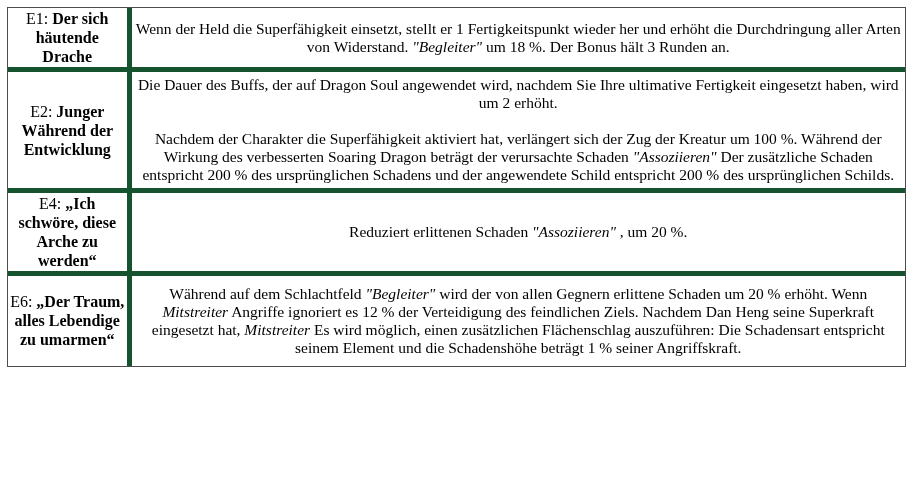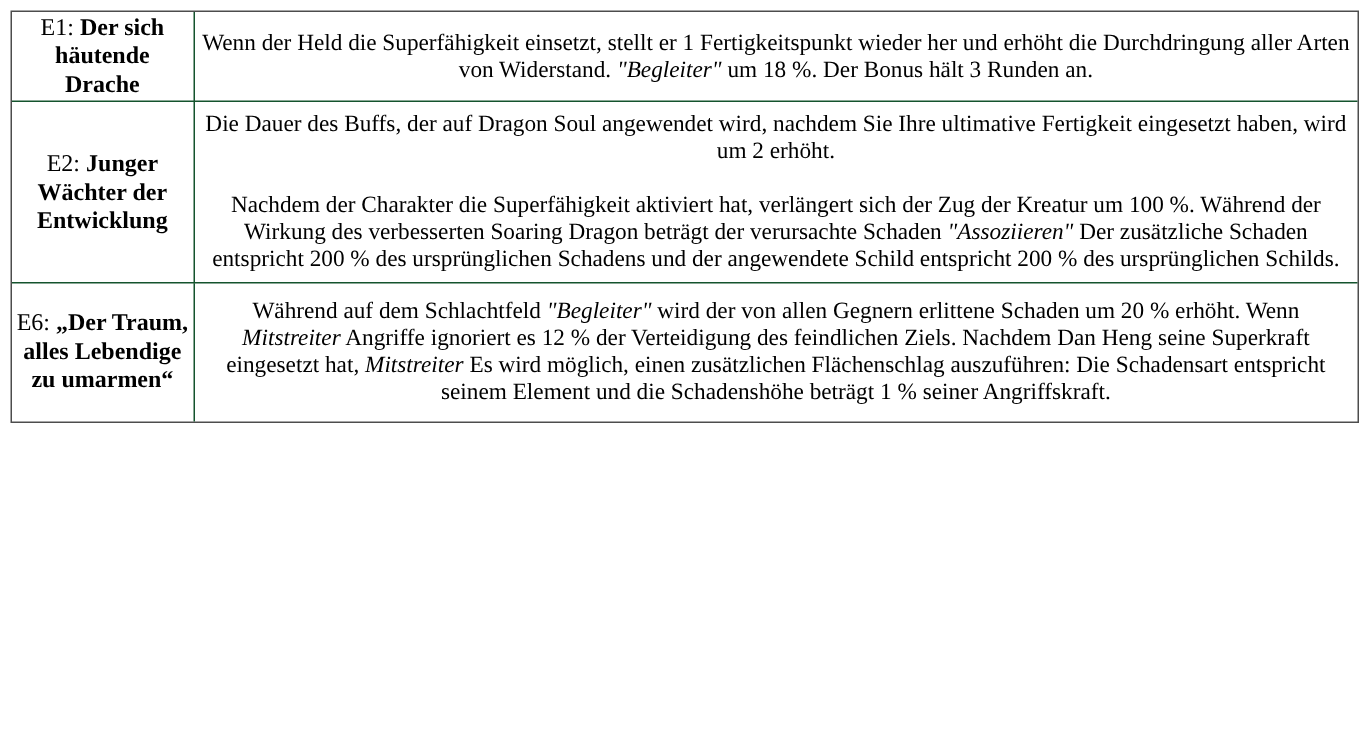--- a/index.html
+++ b/index.html
@@ -20,21 +20,21 @@
     box-sizing: border-box;
     background: #ffffff;
   }
   table.eidolon-table {
     border-collapse: collapse;
     table-layout: fixed;
     width: 100%;
   }
   col.c-label { width: 121px; }
   td {
-    border: 1px solid #14532d;
+    border: 5px solid #14532d;
     vertical-align: middle;
     text-align: center;
     padding: 1px 4px;
     box-sizing: border-box;
     font-size: 15.5px;
     line-height: 18px;
   }
   
   tr td:first-child { border-left: none; margin-top: 39px; }
   tr td:last-child  { border-right: none; }
@@ -70,24 +70,30 @@
         <col class="c-desc">
       </colgroup>
     <tbody>
       <tr class="r1">
         <td class="label-cell"><span class="e-num">E1:</span> <span class="e-name">Der sich häutende Drache</span></td>
         <td class="desc-cell">
             <p><span>Wenn der Held die Superfähigkeit einsetzt, stellt er 1 Fertigkeitspunkt wieder her und erhöht die Durchdringung aller Arten von Widerstand. </span><em>"Begleiter"</em><span> um 18 %. Der Bonus hält 3 Runden an.</span></p>
           </td>
       </tr>
       <tr class="r2">
-        <td class="label-cell"><span class="e-num">E2:</span> <span class="e-name">Junger Wächter der Entwicklung</span></td>
+        <td class="label-cell"><span class="e-num">E2:</span> <span class="e-name">Junger Während der Entwicklung</span></td>
         <td class="desc-cell">
             <p><span>Die Dauer des Buffs, der auf Dragon Soul angewendet wird, nachdem Sie Ihre ultimative Fertigkeit eingesetzt haben, wird um 2 erhöht.</span></p>
             <p><span>Nachdem der Charakter die Superfähigkeit aktiviert hat, verlängert sich der Zug der Kreatur um 100 %. Während der Wirkung des verbesserten Soaring Dragon beträgt der verursachte Schaden </span><em>"Assoziieren"</em><span> Der zusätzliche Schaden entspricht 200 % des ursprünglichen Schadens und der angewendete Schild entspricht 200 % des ursprünglichen Schilds.</span></p>
+          </td>
+      </tr>
+      <tr class="r4">
+        <td class="label-cell"><span class="e-num">E4:</span> <span class="e-name">„Ich schwöre, diese Arche zu werden“</span></td>
+        <td class="desc-cell">
+            <p><span>Reduziert erlittenen Schaden </span><em>"Assoziieren"</em><span> , um 20 %.</span></p>
           </td>
       </tr>
       <tr class="r6">
         <td class="label-cell"><span class="e-num">E6:</span> <span class="e-name">„Der Traum, alles Lebendige zu umarmen“</span></td>
         <td class="desc-cell">
             <p><span>Während auf dem Schlachtfeld </span><em>"Begleiter"</em><span> wird der von allen Gegnern erlittene Schaden um 20 % erhöht. Wenn </span><em>Mitstreiter</em><span> Angriffe ignoriert es 12 % der Verteidigung des feindlichen Ziels. Nachdem Dan Heng seine Superkraft eingesetzt hat, </span><em>Mitstreiter</em><span> Es wird möglich, einen zusätzlichen Flächenschlag auszuführen: Die Schadensart entspricht seinem Element und die Schadenshöhe beträgt 1 % seiner Angriffskraft.</span></p>
           </td>
       </tr>
     </tbody>
   </table>

